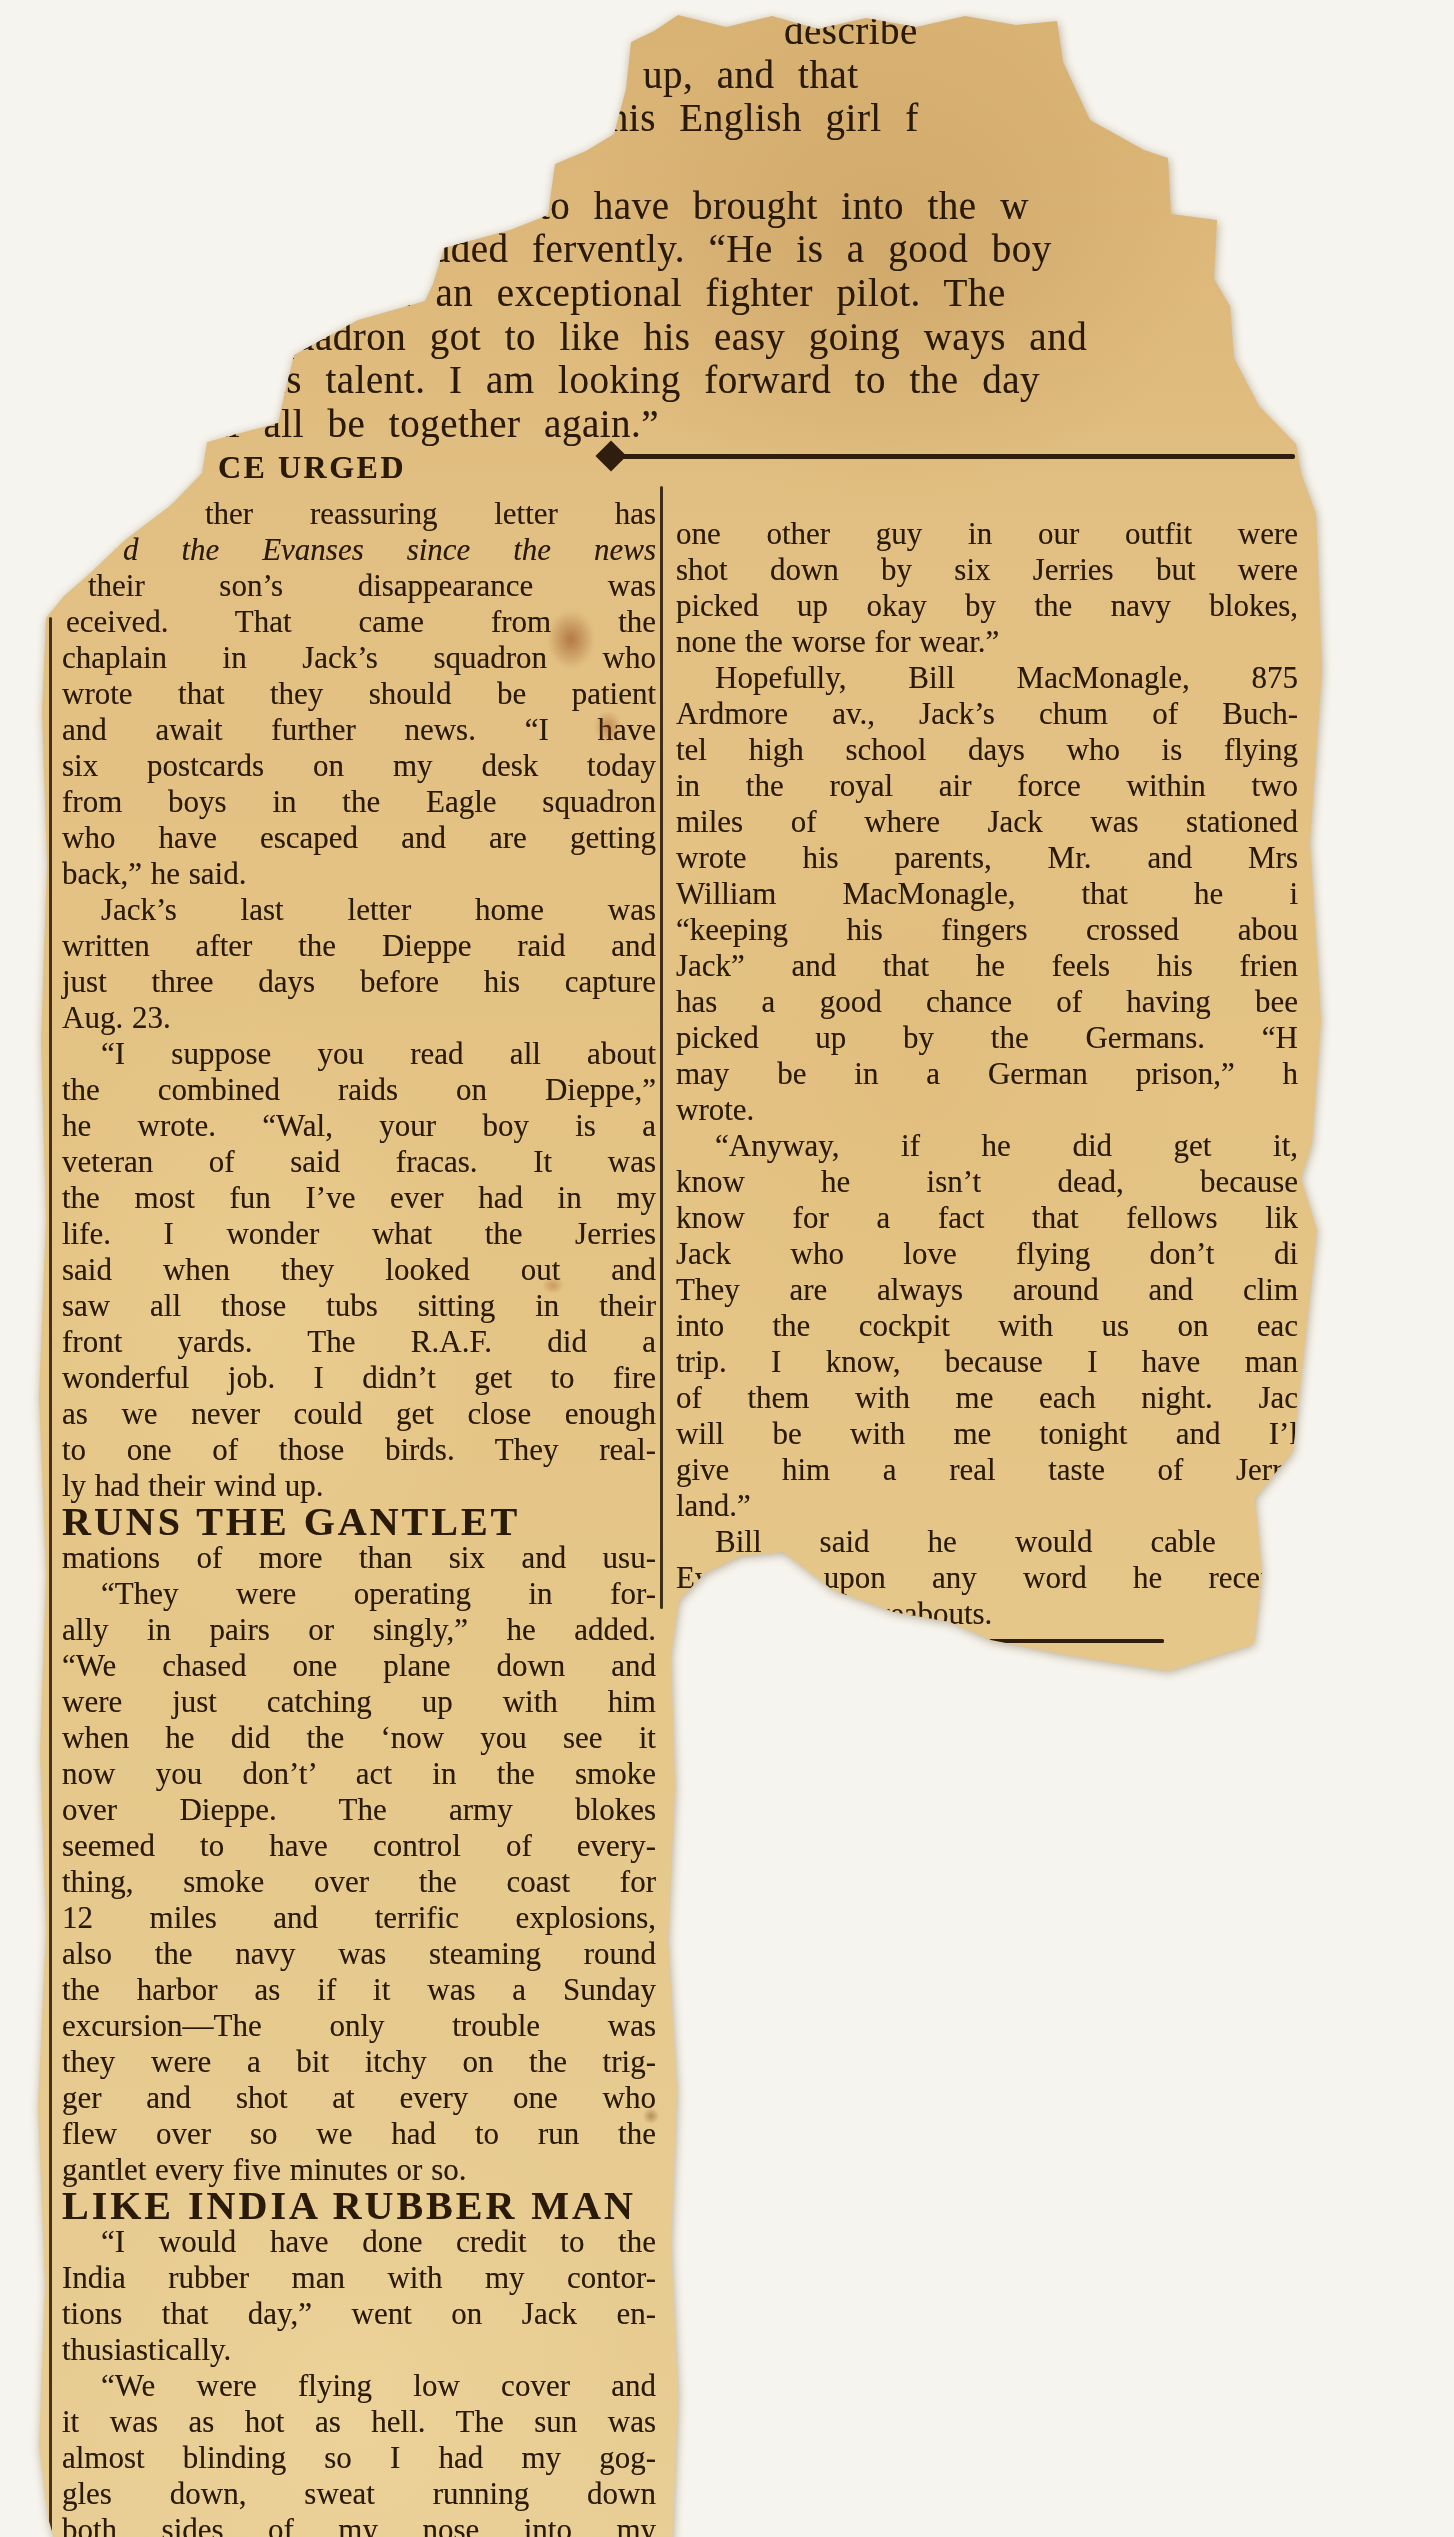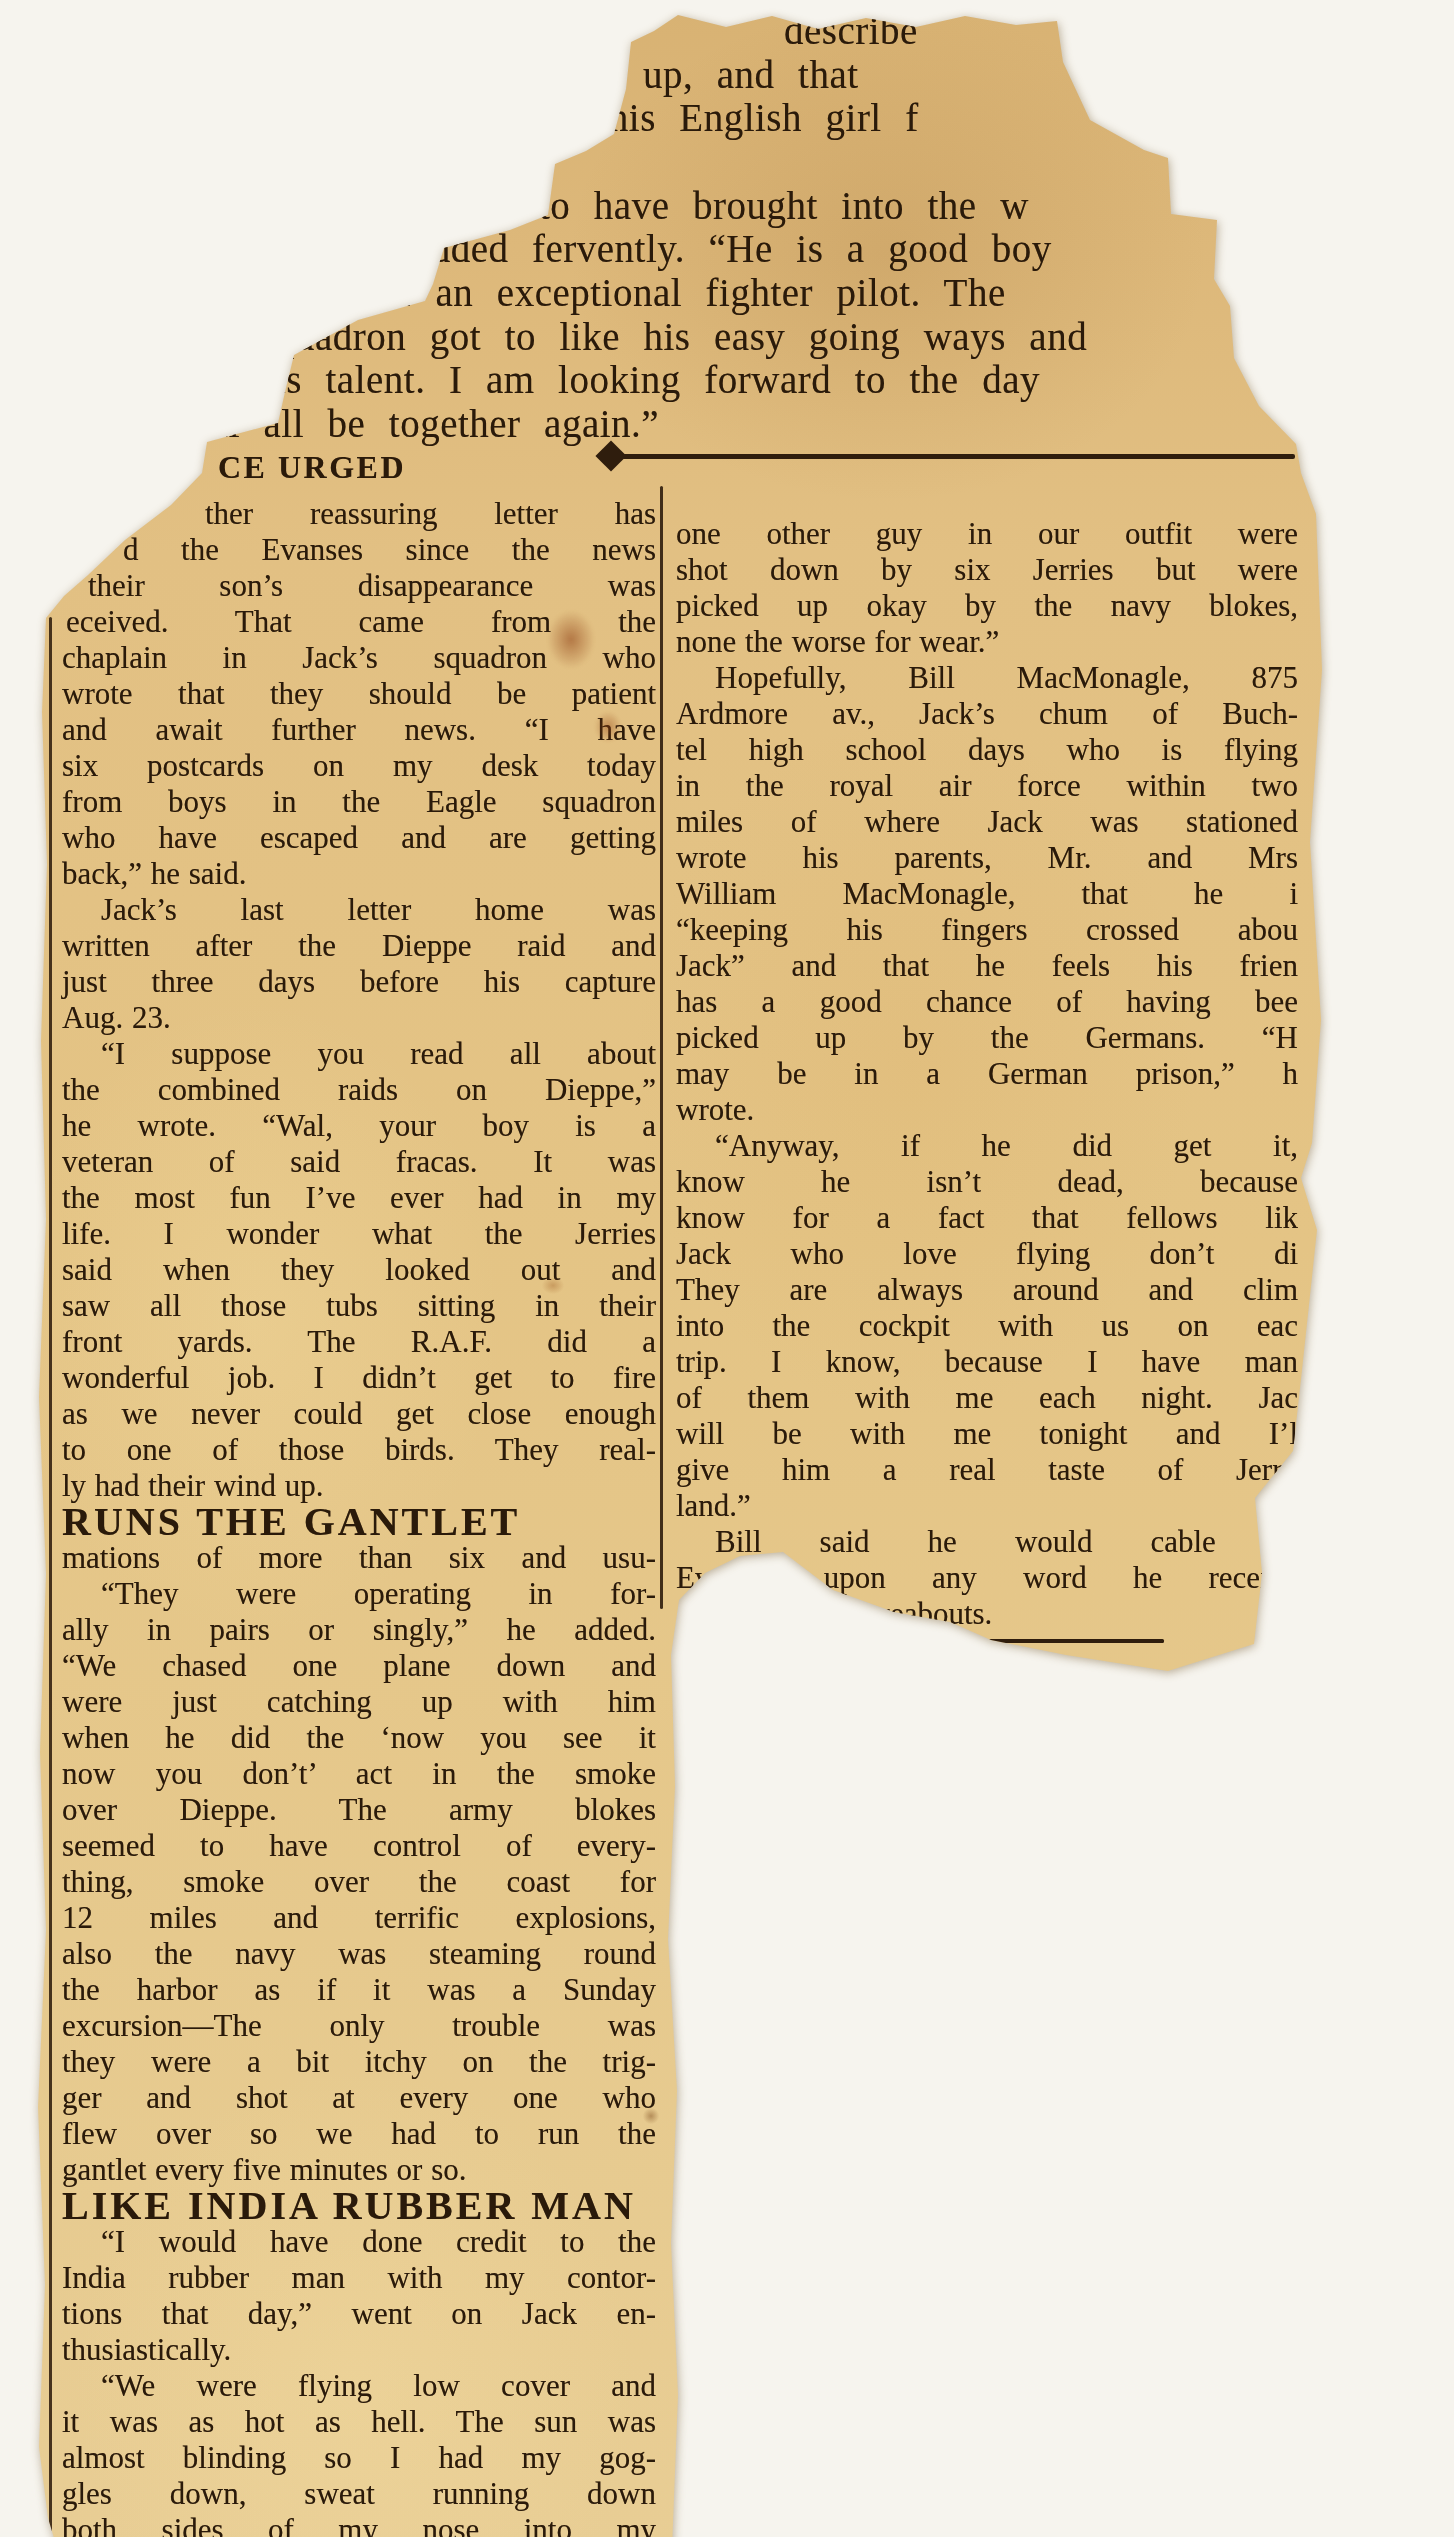--- a/index.html
+++ b/index.html
@@ -101,21 +101,21 @@
       <div class="diamond"></div>
       <div class="bar"></div>
     </div>
 
     <div class="rule rule-left"></div>
     <div class="rule rule-mid"></div>
     <div class="rule rule-end"></div>
 
     <div class="col left-col txt">
         <div class="ln j" style="padding-left: 143px;">ther reassuring letter has</div>
-        <div class="ln j" style="padding-left: 61px;">d the Evanses since the news</div>
+        <div class="ln j" style="padding-left: 61px; font-style: italic;">d the Evanses since the news</div>
         <div class="ln j" style="padding-left: 26px;">their son’s disappearance was</div>
         <div class="ln j" style="padding-left: 4px;">eceived.  That came from the</div>
         <div class="ln j">chaplain in Jack’s squadron who</div>
         <div class="ln j">wrote that they should be patient</div>
         <div class="ln j">and await further news.  “I have</div>
         <div class="ln j">six postcards on my desk today</div>
         <div class="ln j">from boys in the Eagle squadron</div>
         <div class="ln j">who have escaped and are getting</div>
         <div class="ln e">back,” he said.</div>
         <div class="ln i">Jack’s last letter home was</div>

